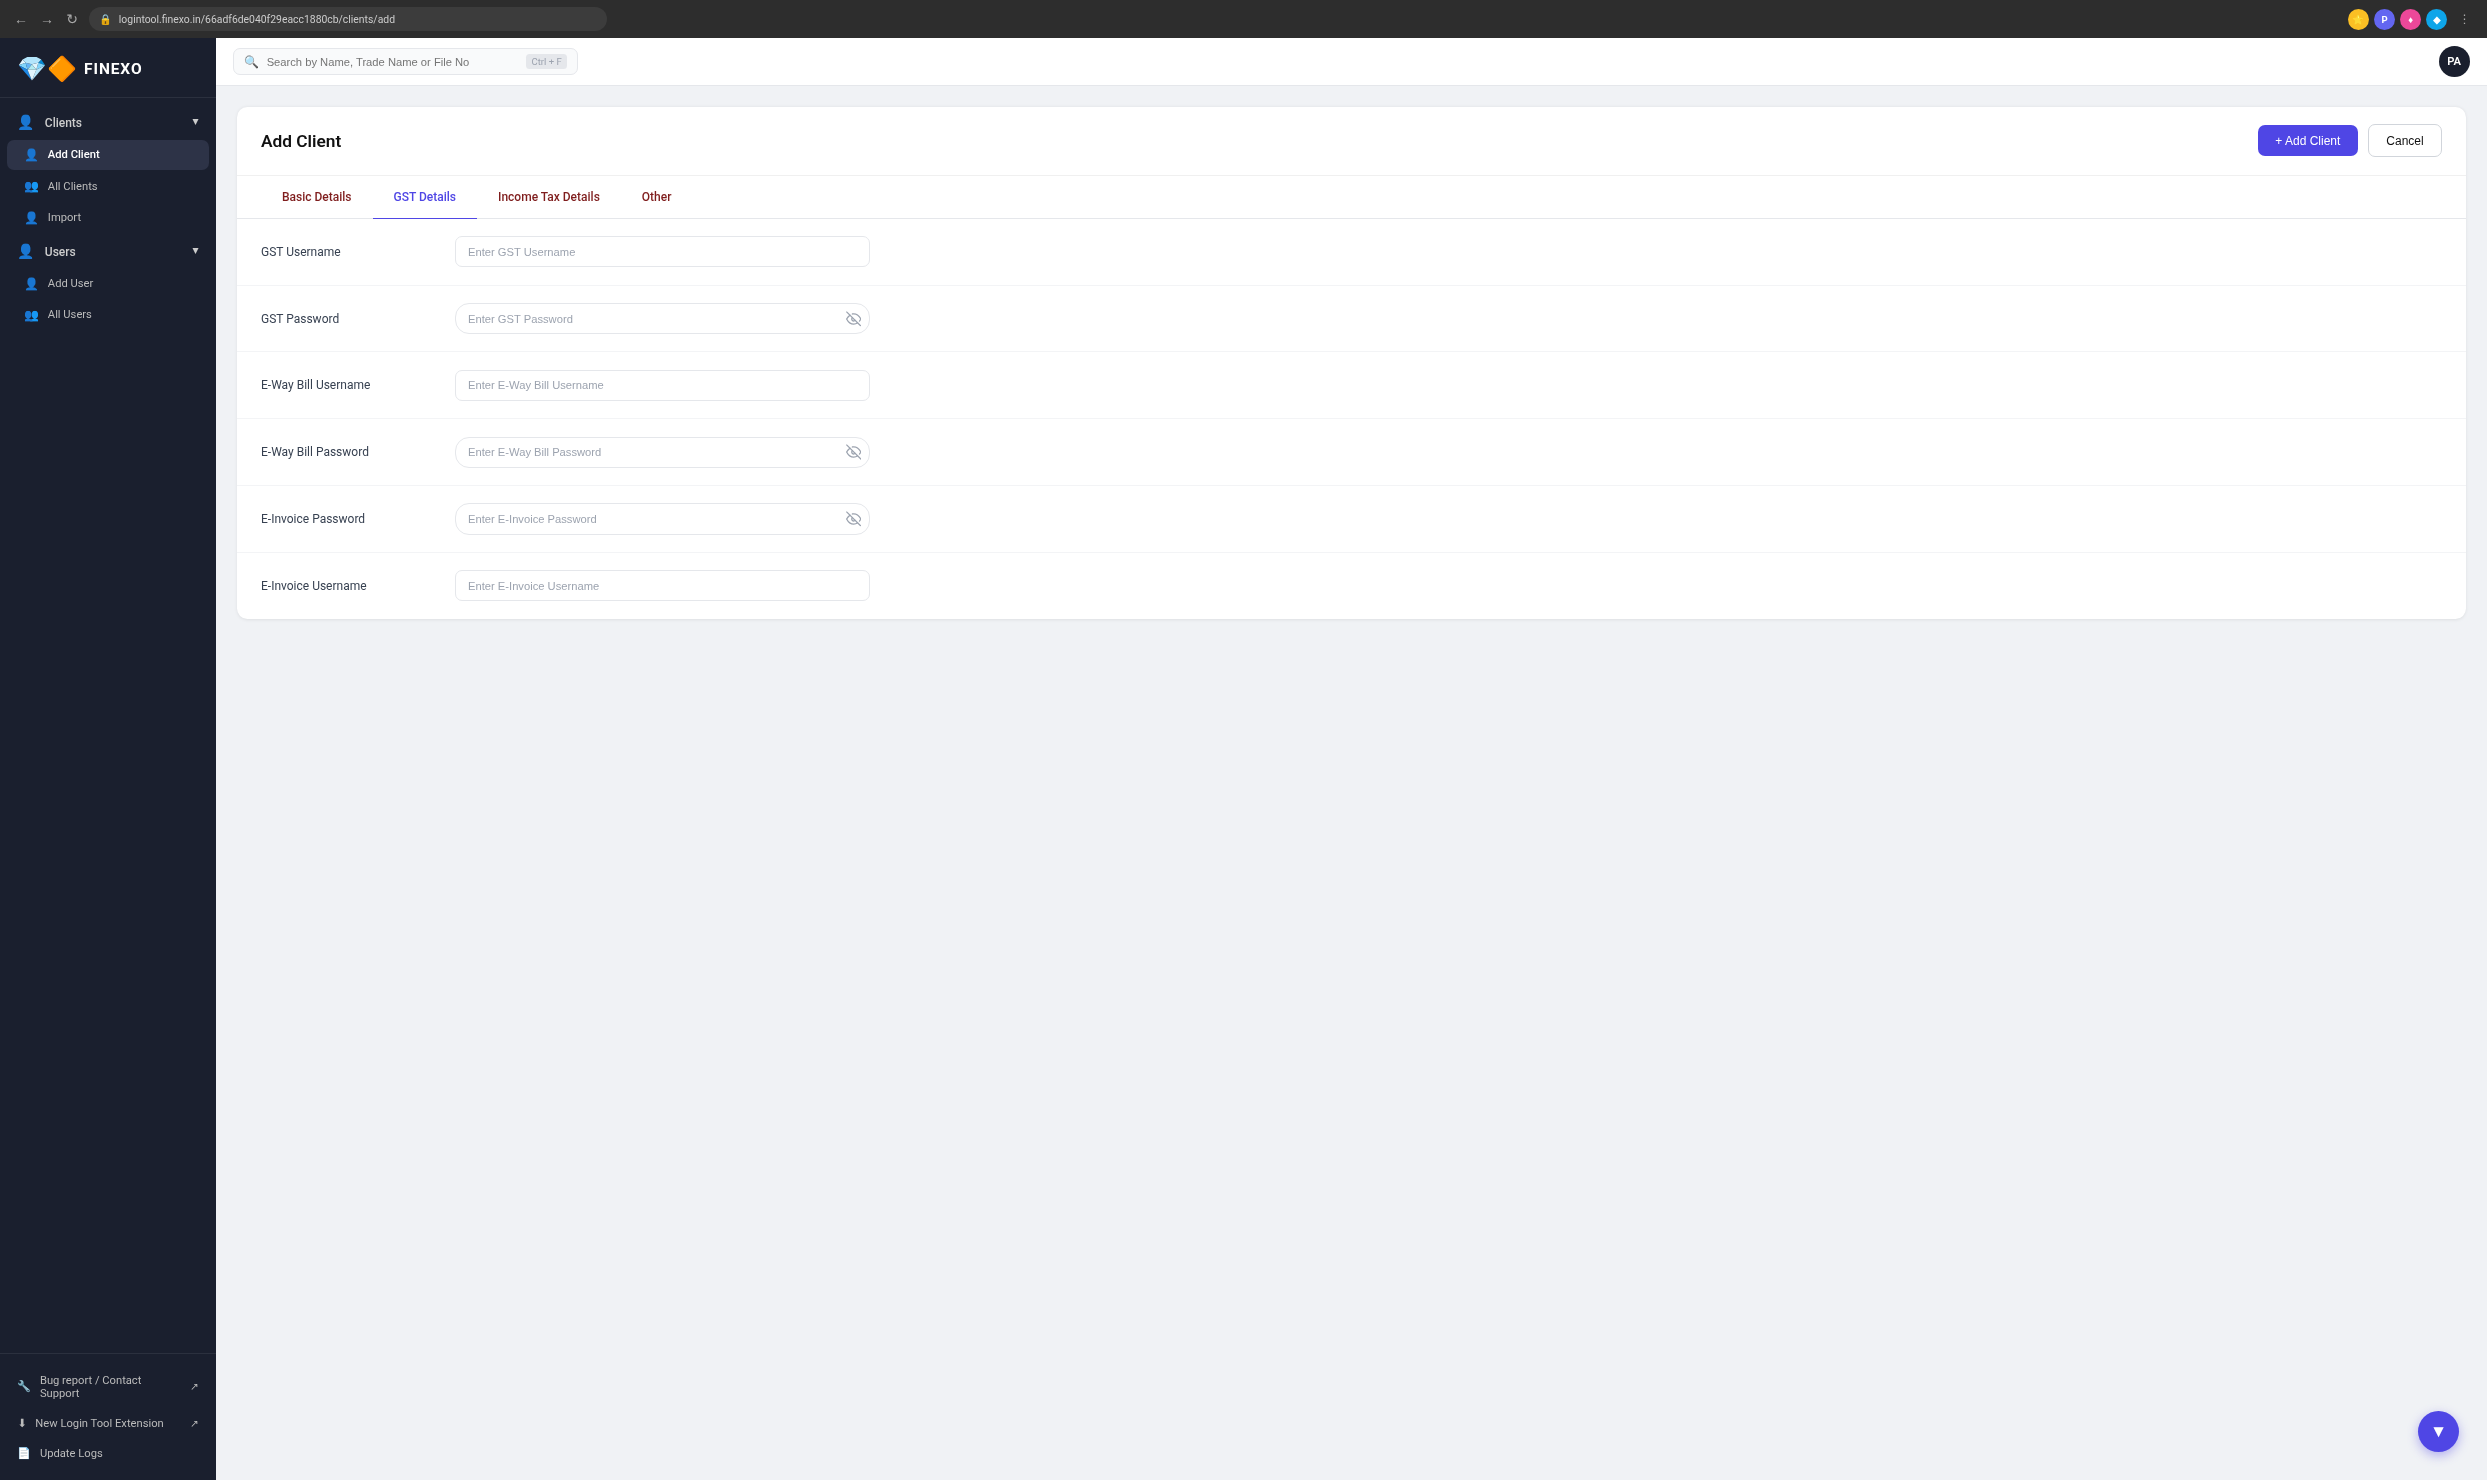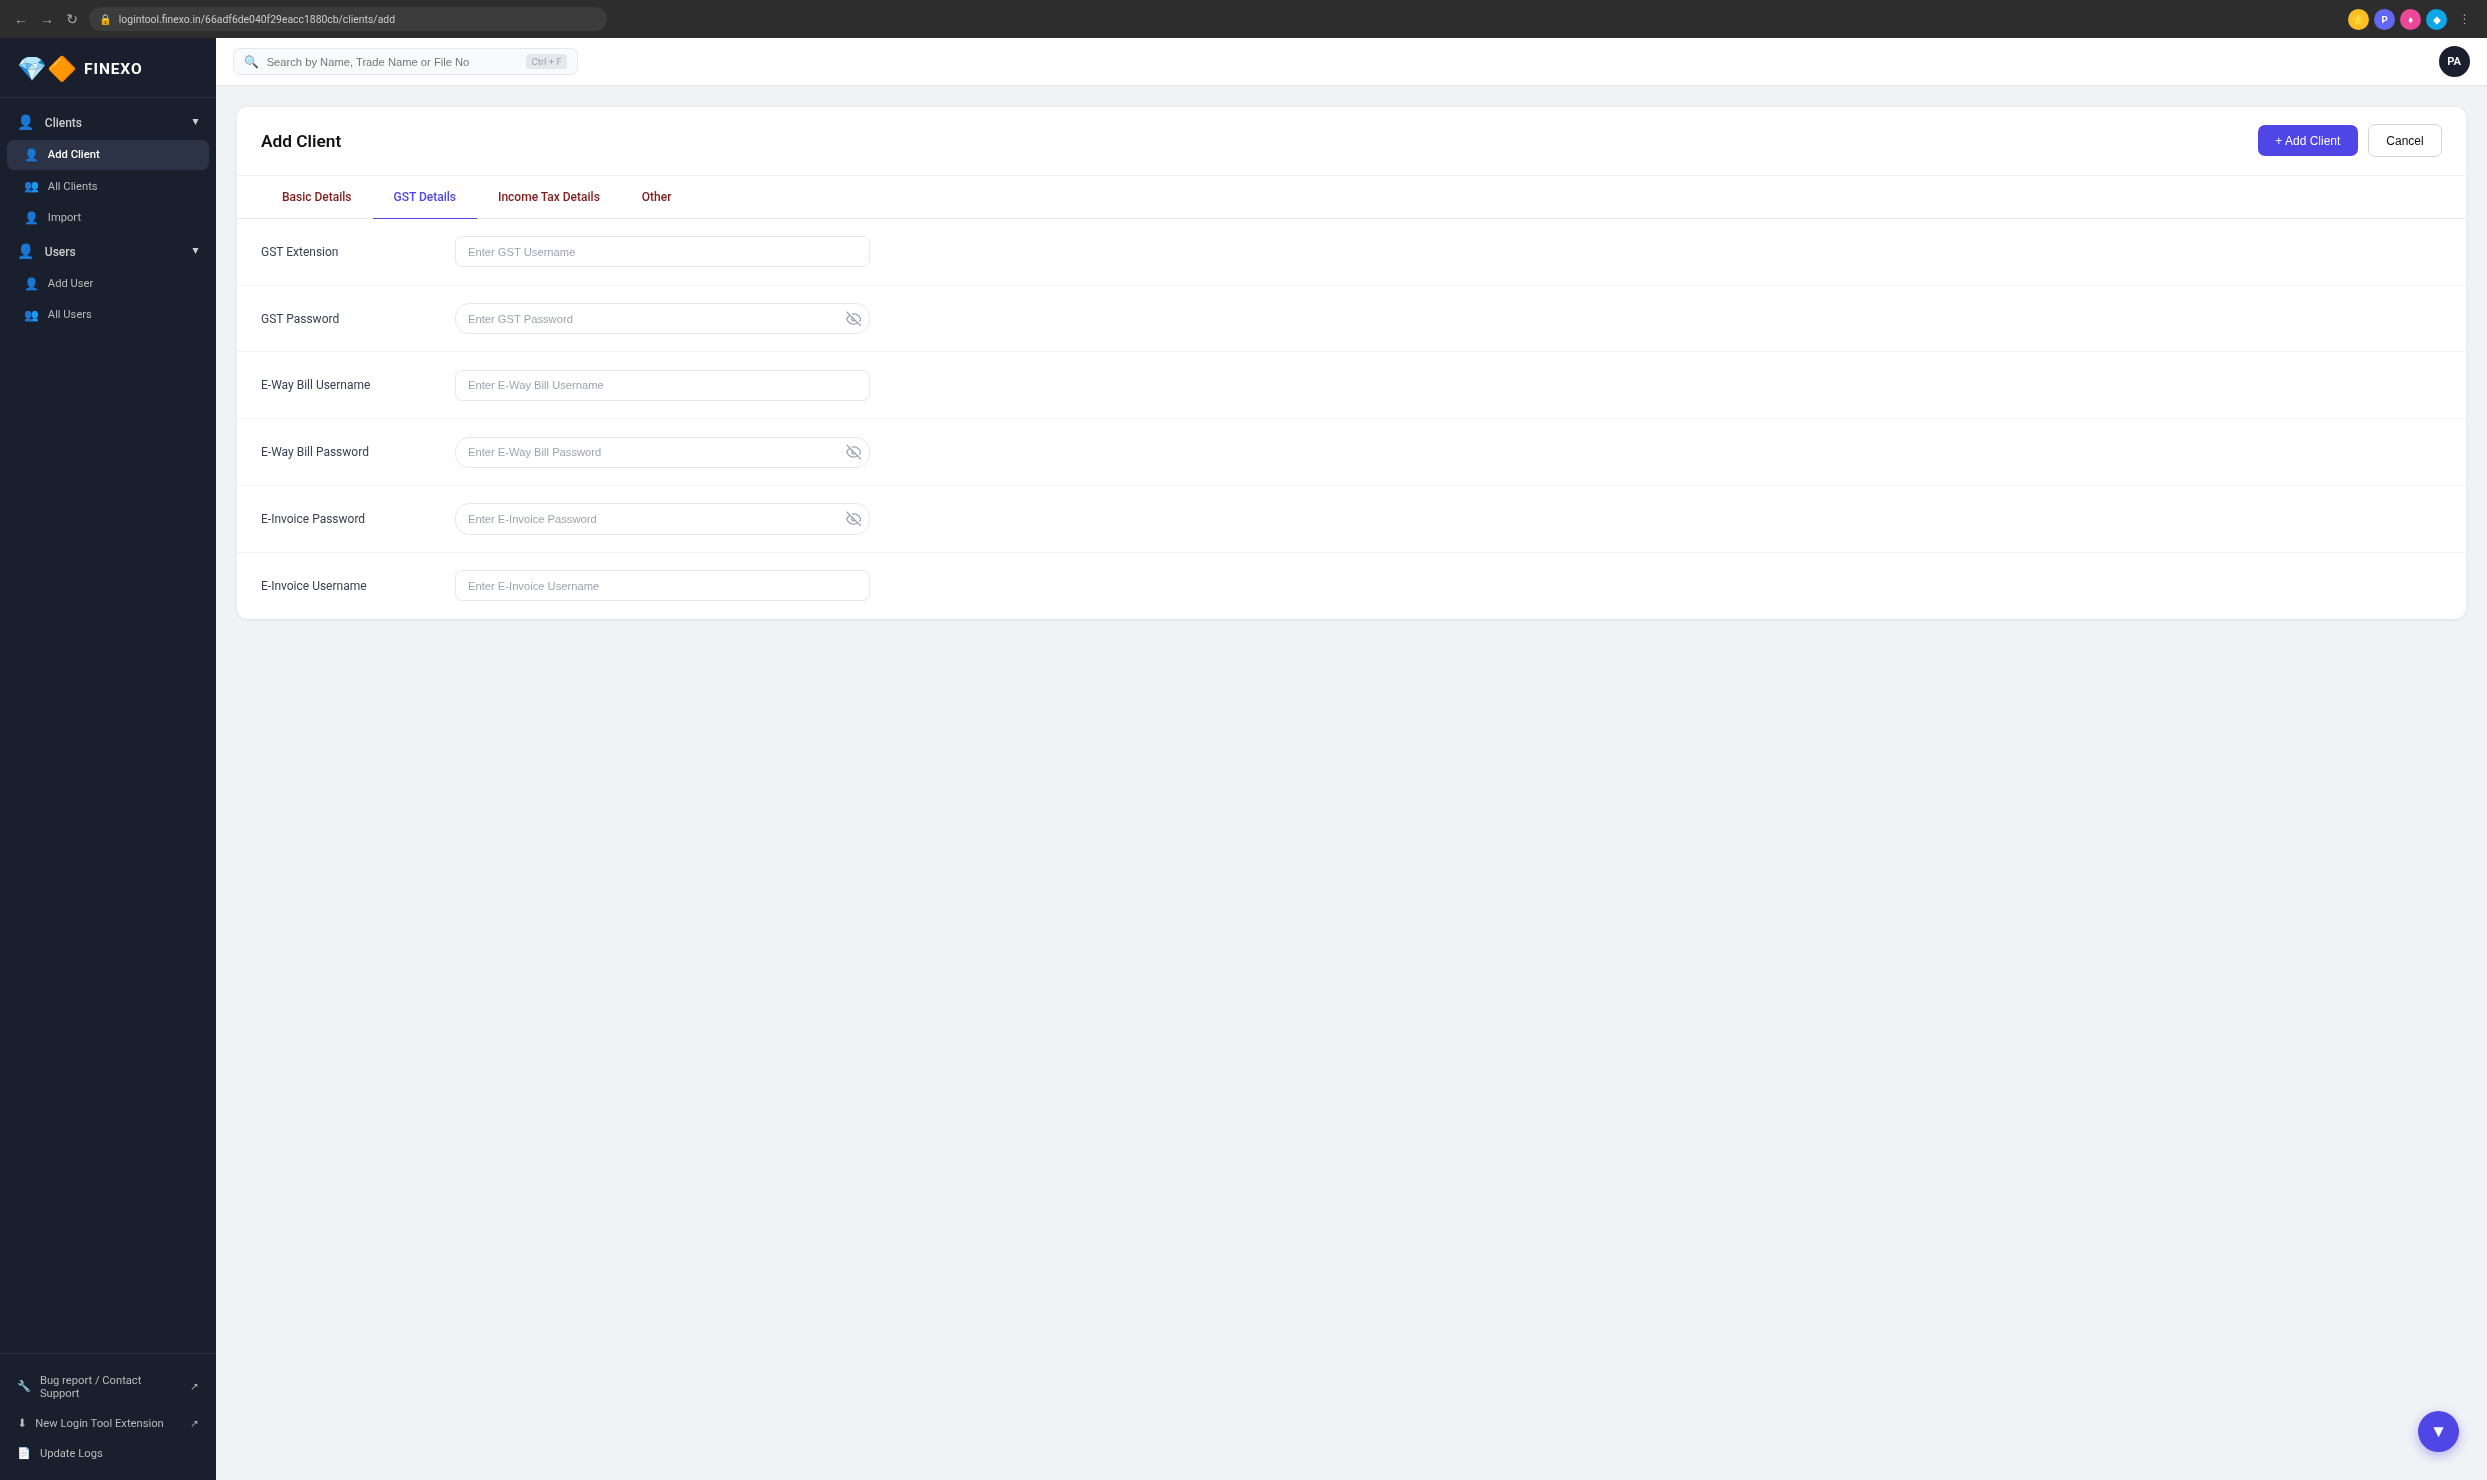--- a/index.html
+++ b/index.html
@@ -369,21 +369,21 @@
           <div class="tab">Basic Details</div>
           <div class="tab active">GST Details</div>
           <div class="tab">Income Tax Details</div>
           <div class="tab">Other</div>
         </div>
 
         <div class="form-area">
 
 
           <div class="form-row">
-            <label class="form-label">GST Extension</label>
+            <label class="form-label">GST Username</label>
             <div class="form-input-wrap">
               <input type="text" class="form-input" placeholder="Enter GST Username" style="">
             </div>
           </div>
 
           <div class="form-row">
             <label class="form-label">GST Password</label>
             <div class="form-input-wrap">
               <input type="password" class="form-input has-icon" placeholder="Enter GST Password" style="">
               <button class="input-eye-btn">

